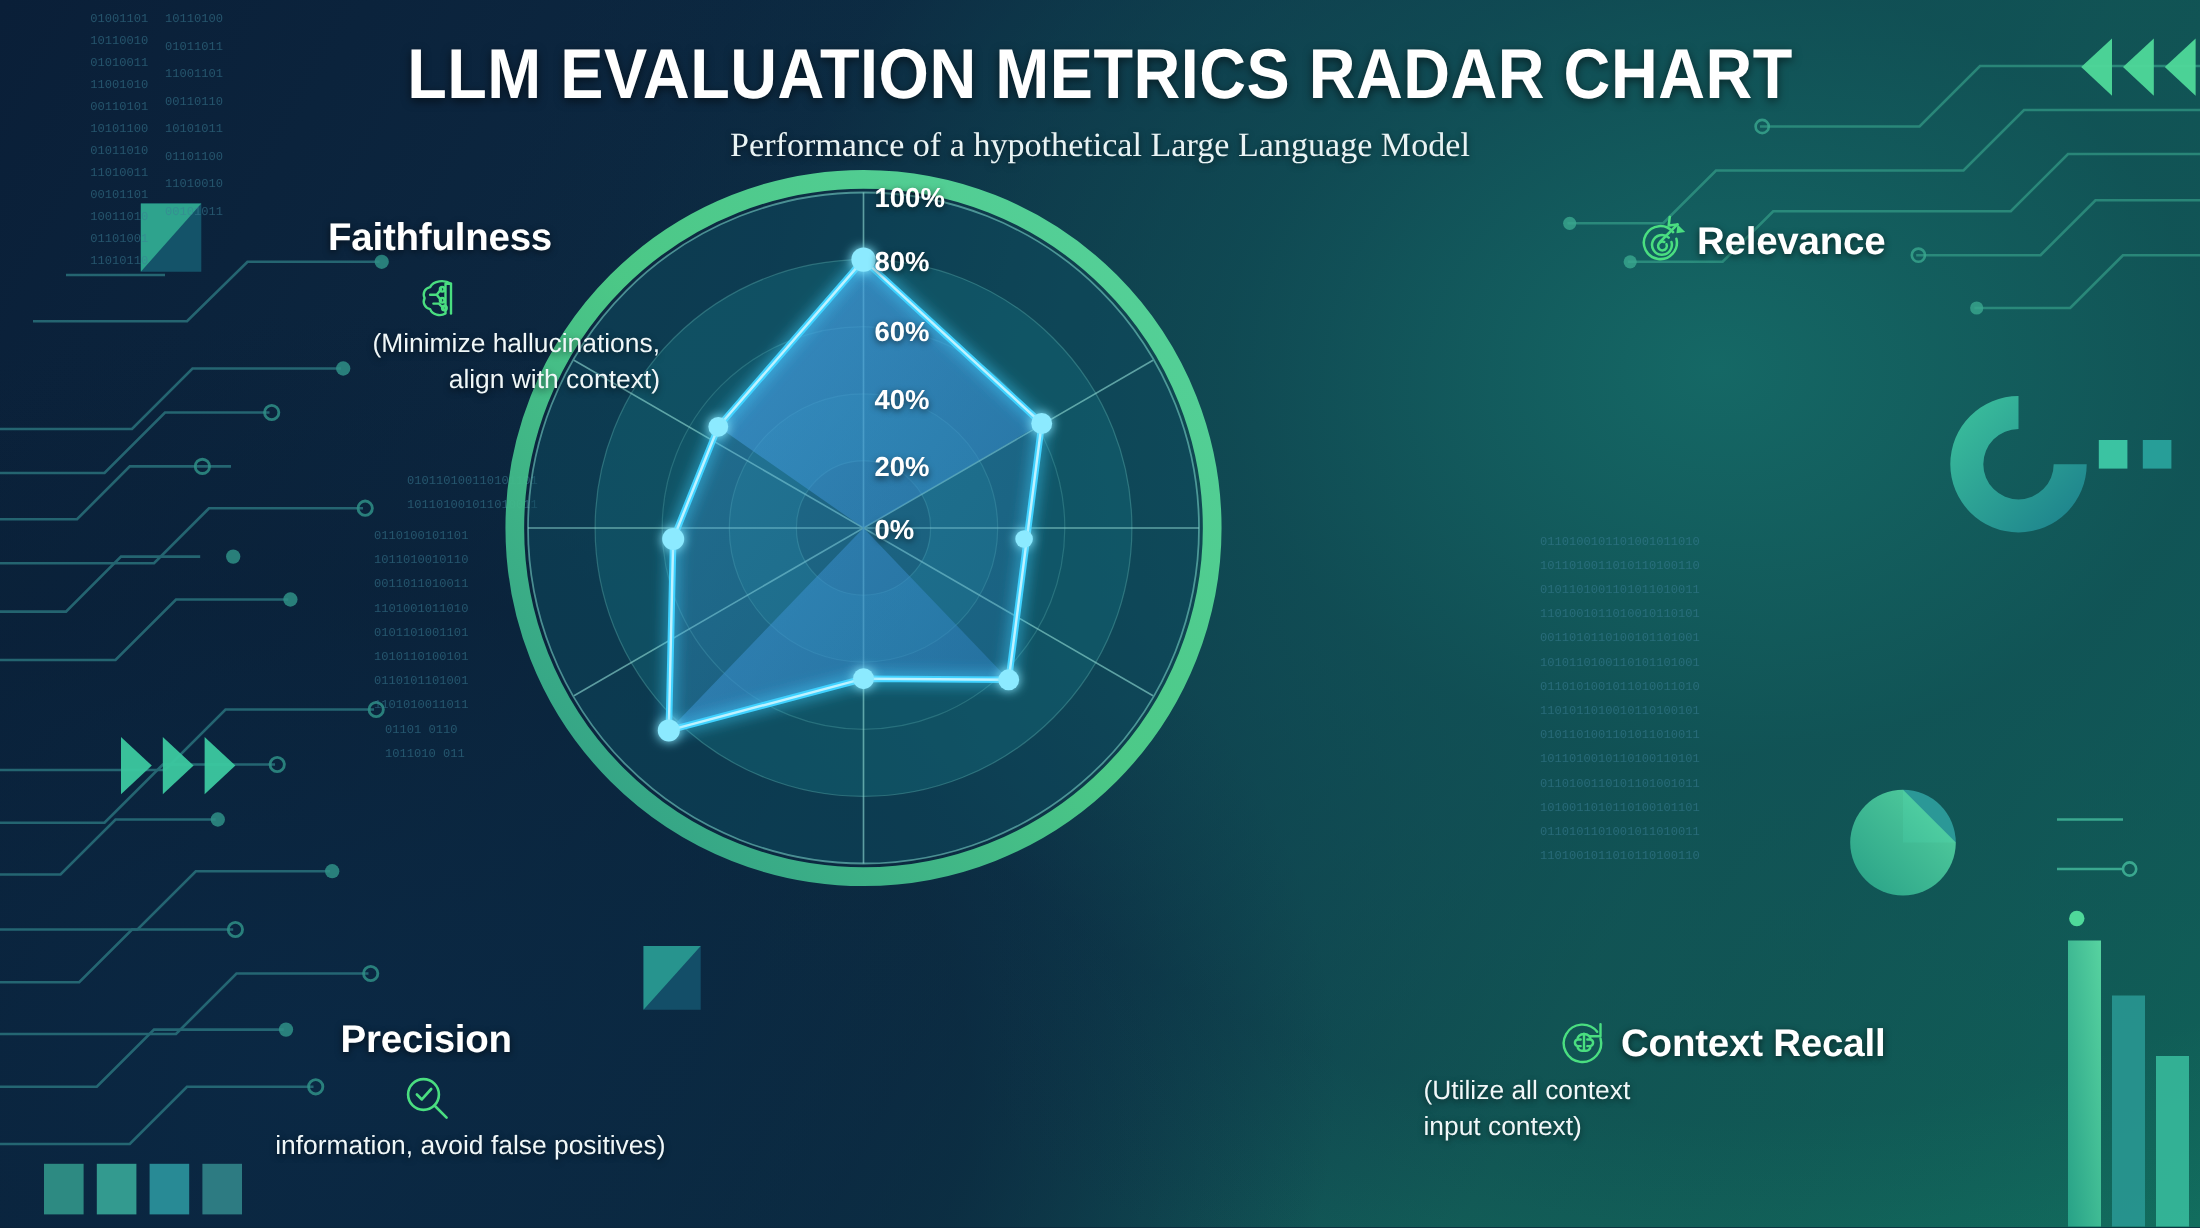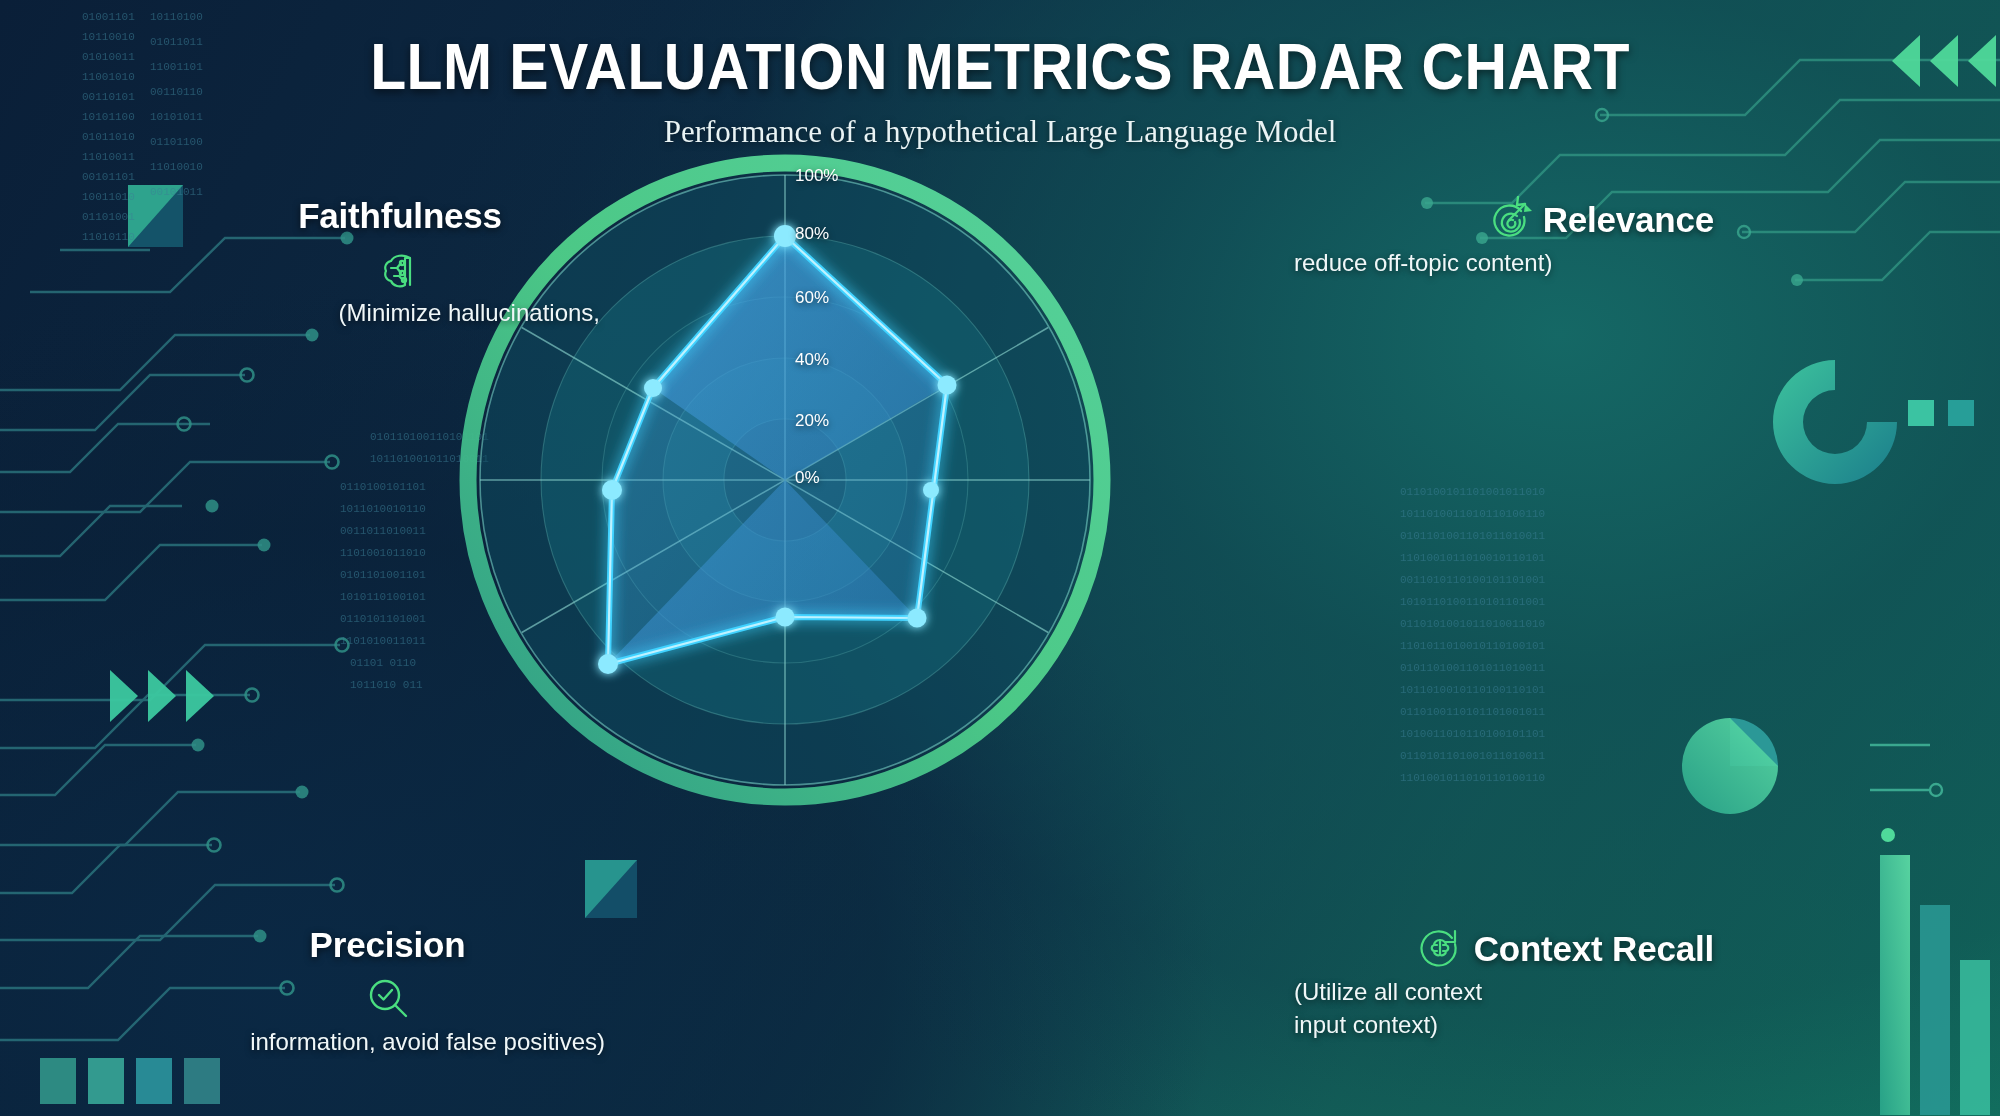--- a/index.html
+++ b/index.html
@@ -53,21 +53,21 @@
 
   
   #m-faithfulness { left:200px;  top:196px; width:400px; }
   #m-relevance    { left:1294px; top:196px; width:420px; }
   #m-precision    { left:170px;  top:925px; width:435px; }
   #m-contextrecall{ left:1294px; top:925px; width:420px; }
 
   
   #radar { position:absolute; left:0; top:0; width:2000px; height:1116px; z-index:30; }
   .ticklbl {
-    position:absolute; z-index:35; color:#ffffff; font-size:17px; font-weight:400;
+    position:absolute; z-index:35; color:#ffffff; font-size:25px; font-weight:700;
     text-shadow:0 2px 6px rgba(0,0,0,0.6); white-space:nowrap;
   }
 </style>
 </head>
 <body>
 
 <div id="stage">
 
   <svg class="deco" width="2000" height="1116" viewBox="0 0 2000 1116" style="left:0;top:0;z-index:5;">
     <defs>
@@ -325,35 +325,35 @@
       <svg class="ico" viewBox="0 0 48 48" fill="none" stroke="#4ade80" stroke-width="2.2" stroke-linecap="round" stroke-linejoin="round">
         <path d="M34,12 c-6,-4 -16,-3 -19,3 c-5,1 -7,6 -5,10 c-2,4 0,9 5,10 c2,5 9,7 14,4 l0,-27 z"></path>
         <path d="M15,22 h6 M21,22 l4,-5 M21,22 l4,5 M18,30 h5 M23,30 l4,4"></path>
         <circle cx="26" cy="17" r="2.1"></circle>
           <circle cx="26" cy="27" r="2.1"></circle>
           <circle cx="28" cy="34" r="2.1"></circle>
         <path d="M34,12 v27"></path>
       </svg>
     </div>
     <p>(Minimize hallucinations,</p>
+    <p>align with context)</p>
   </div>
 
   <div class="metric right" id="m-relevance">
     <div class="row">
       <svg class="ico" viewBox="0 0 48 48" fill="none" stroke="#4ade80" stroke-width="2.3" stroke-linecap="round" stroke-linejoin="round">
         <path d="M36,15 a15,15 0 1 0 3,6"></path>
         <path d="M32,20 a9,9 0 1 0 2.5,4"></path>
         <path d="M28,24 a4,4 0 1 0 2,2"></path>
         <path d="M24,24 L40,8"></path>
         <path d="M40,8 l-1,8 8,-1 z" fill="#4ade80" stroke="none"></path>
         <path d="M40,8 l-8,1 1,-8"></path>
       </svg>
       <h3>Relevance</h3>
     </div>
-    <p>reduce off-topic content)</p>
   </div>
 
   <div class="metric left" id="m-precision">
     <div class="row">
       <h3>Precision</h3>
       <svg class="ico" viewBox="0 0 48 48" fill="none" stroke="#4ade80" stroke-width="2.4" stroke-linecap="round" stroke-linejoin="round">
         <circle cx="21" cy="20" r="14"></circle>
         <path d="M15,20 l4.5,4.5 L28,15"></path>
         <path d="M31,30 L42,41"></path>
       </svg>

